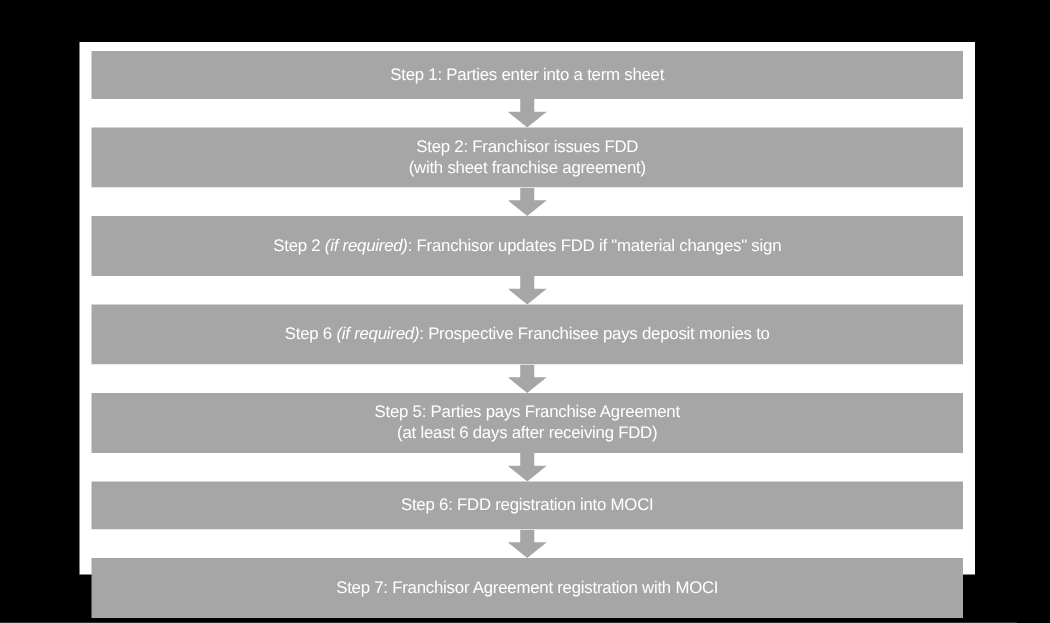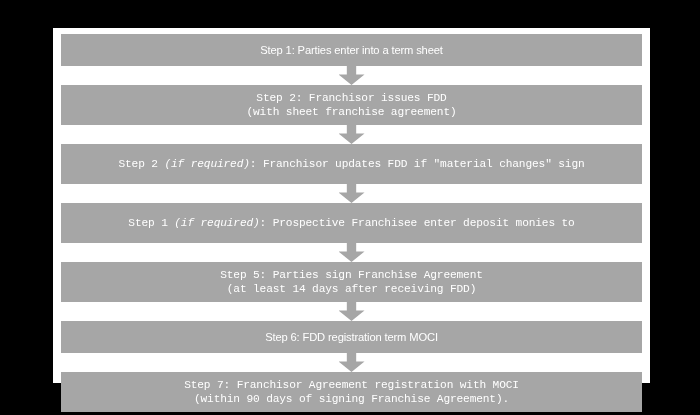--- a/index.html
+++ b/index.html
@@ -57,21 +57,20 @@
     padding: 2px 10px;
     flex: 0 0 auto;
   }
 
   .step-box.one-line {
     height: 32px;
   }
 
   .step-box.two-line {
     height: 40px;
-    font-family: Liberation Mono, monospace;
   }
 
   .step-line {
     display: block;
     white-space: nowrap;
   }
 
   .step-line em,
   .step-line .ital {
     font-style: italic;
@@ -127,45 +126,44 @@
 
     <div class="step-box two-line">
       <span class="step-line"><span>Step 2 </span><span class="ital">(if required)</span><span>: Franchisor updates FDD if "material changes" sign</span></span>
     </div>
 
     <div class="arrow-connector">
       <div class="arrow-shape"></div>
     </div>
 
     <div class="step-box two-line">
-      <span class="step-line"><span>Step 1 </span><span class="ital">(if required)</span><span>: Prospective Franchisee enter deposit monies to</span></span>
+      <span class="step-line"><span>Step 6 </span><span class="ital">(if required)</span><span>: Prospective Franchisee pays deposit monies to</span></span>
     </div>
 
     <div class="arrow-connector">
       <div class="arrow-shape"></div>
     </div>
 
     <div class="step-box two-line">
-      <span class="step-line">Step 5: Parties sign Franchise Agreement</span>
-      <span class="step-line">(at least 14 days after receiving FDD)</span>
+      <span class="step-line">Step 5: Parties pays Franchise Agreement</span>
+      <span class="step-line">(at least 6 days after receiving FDD)</span>
     </div>
 
     <div class="arrow-connector">
       <div class="arrow-shape"></div>
     </div>
 
     <div class="step-box one-line">
-      <span class="step-line">Step 6: FDD registration term MOCI</span>
+      <span class="step-line">Step 6: FDD registration into MOCI</span>
     </div>
 
     <div class="arrow-connector">
       <div class="arrow-shape"></div>
     </div>
 
     <div class="step-box two-line">
       <span class="step-line">Step 7: Franchisor Agreement registration with MOCI</span>
-      <span class="step-line">(within 90 days of signing Franchise Agreement).</span>
     </div>
 
     <div class="canvas-bottom-pad"></div>
 
   </div>
 </div>
 
 </body></html>

